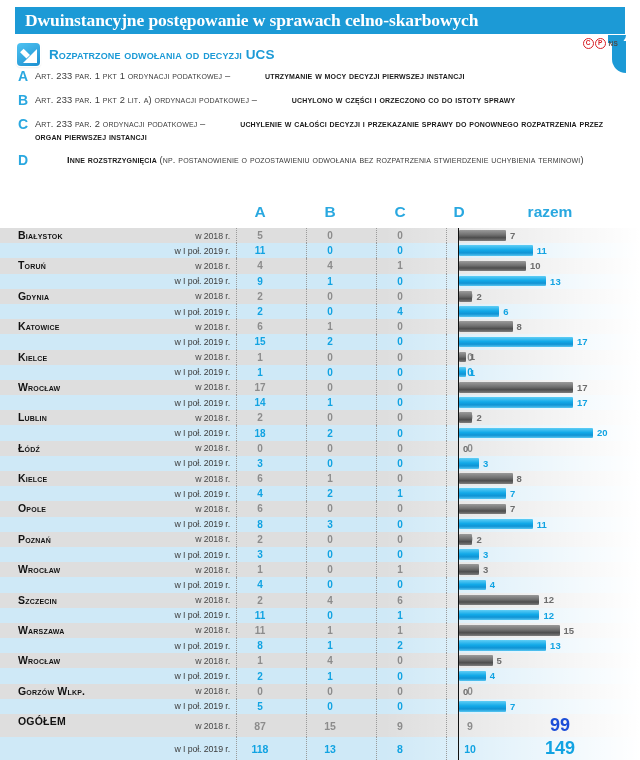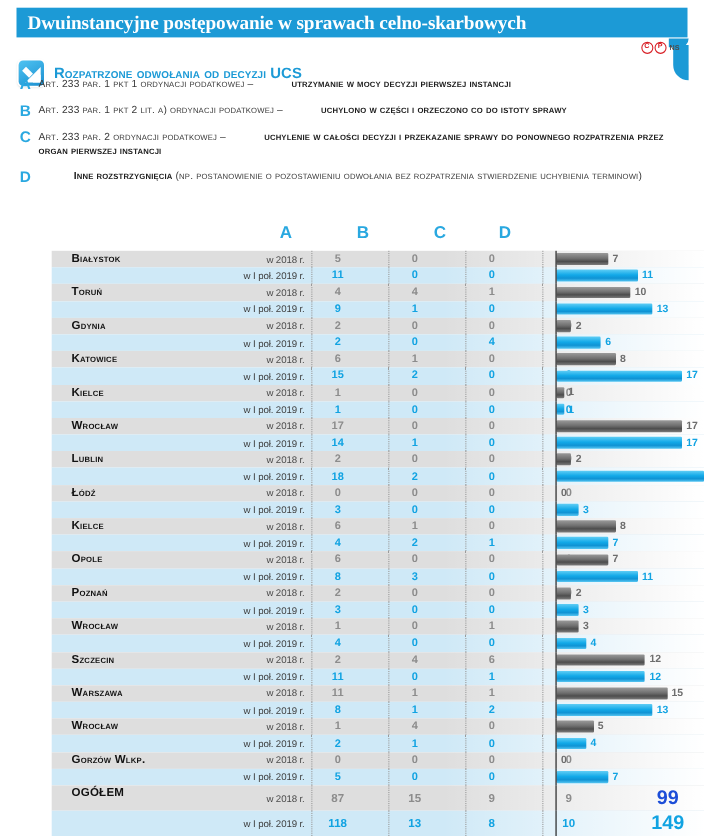--- a/index.html
+++ b/index.html
@@ -32,21 +32,21 @@
 
   
   .cmark{position:absolute;right:22px;top:38px;display:flex;align-items:center;gap:1px;}
   .cmark .circ{
     display:inline-block;width:9px;height:9px;border:1.1px solid #d81f26;border-radius:50%;
     color:#d81f26;font-size:6.5px;line-height:8.5px;text-align:center;font-weight:bold;
   }
   .cmark .ns{font-size:6.5px;color:#4a4a4a;font-weight:bold;margin-left:2px;letter-spacing:0.2px;}
 
   
-  .subhead{position:absolute;left:17px;top:55px;display:flex;align-items:center;}
+  .subhead{position:absolute;left:17px;top:43px;display:flex;align-items:center;}
   .arrowbox{
     position:relative;width:23px;height:23px;border-radius:4px;
     background:linear-gradient(150deg,#4fc3f2 0%,#1b8fd0 100%);
     box-shadow:0 0 0 1.6px #ffffff, 0 1px 2px rgba(0,0,0,.35);
     flex:0 0 auto;
   }
   .arrowbox .shaft{
     position:absolute;left:5px;top:5px;width:9px;height:4.6px;background:#fff;
     transform:rotate(45deg);transform-origin:0 50%;
   }
@@ -82,21 +82,21 @@
   }
   .ch-a{left:230px;width:60px;}
   .ch-b{left:300px;width:60px;}
   .ch-c{left:370px;width:60px;}
   .ch-d{left:400px;width:118px;}
   .ch-razem{left:495px;width:110px;font-size:15px;}
 
   
   .tbl{position:absolute;left:0;top:228px;width:640px;}
   .grp{position:relative;}
-  .rw{position:relative;height:15.2px;display:flex;align-items:center;margin-left:47px;}
+  .rw{position:relative;height:15.2px;display:flex;align-items:center;}
   .rw.y18{background:#dedede;}
   .rw.y19{background:#cfe9f7;}
   .rw.y18 .fade,.rw.y19 .fade{position:absolute;inset:0;pointer-events:none;}
   .rw.y18 .fade{background:linear-gradient(90deg,rgba(222,222,222,0) 60%,#ffffff 100%);}
   .rw.y19 .fade{background:linear-gradient(90deg,rgba(207,233,247,0) 60%,#ffffff 100%);}
 
   .city{
     position:absolute;left:18px;top:-8px;height:30px;display:flex;align-items:center;
     font-weight:bold;font-size:10.5px;color:#111;font-variant:small-caps;
     letter-spacing:0.2px;z-index:4;white-space:nowrap;
@@ -181,20 +181,21 @@
       <div class="lletter">D</div>
       <div class="ltext"><b>Inne rozstrzygnięcia </b><span class="reg">(np. postanowienie o pozostawieniu odwołania bez rozpatrzenia stwierdzenie uchybienia terminowi)</span></div>
     </div>
   </div>
 
   <div class="colhead">
     <span class="ch-a">A</span>
     <span class="ch-b">B</span>
     <span class="ch-c">C</span>
     <span class="ch-d">D</span>
+    <span class="ch-razem">razem</span>
   </div>
 
   <div class="tbl" id="tbl">
       <div class="grp">
         <div class="rw y18">
           <div class="fade"></div>
           <div class="sep s1"></div>
           <div class="sep s2"></div>
           <div class="sep s3"></div>
           <div class="sep s4"></div>

